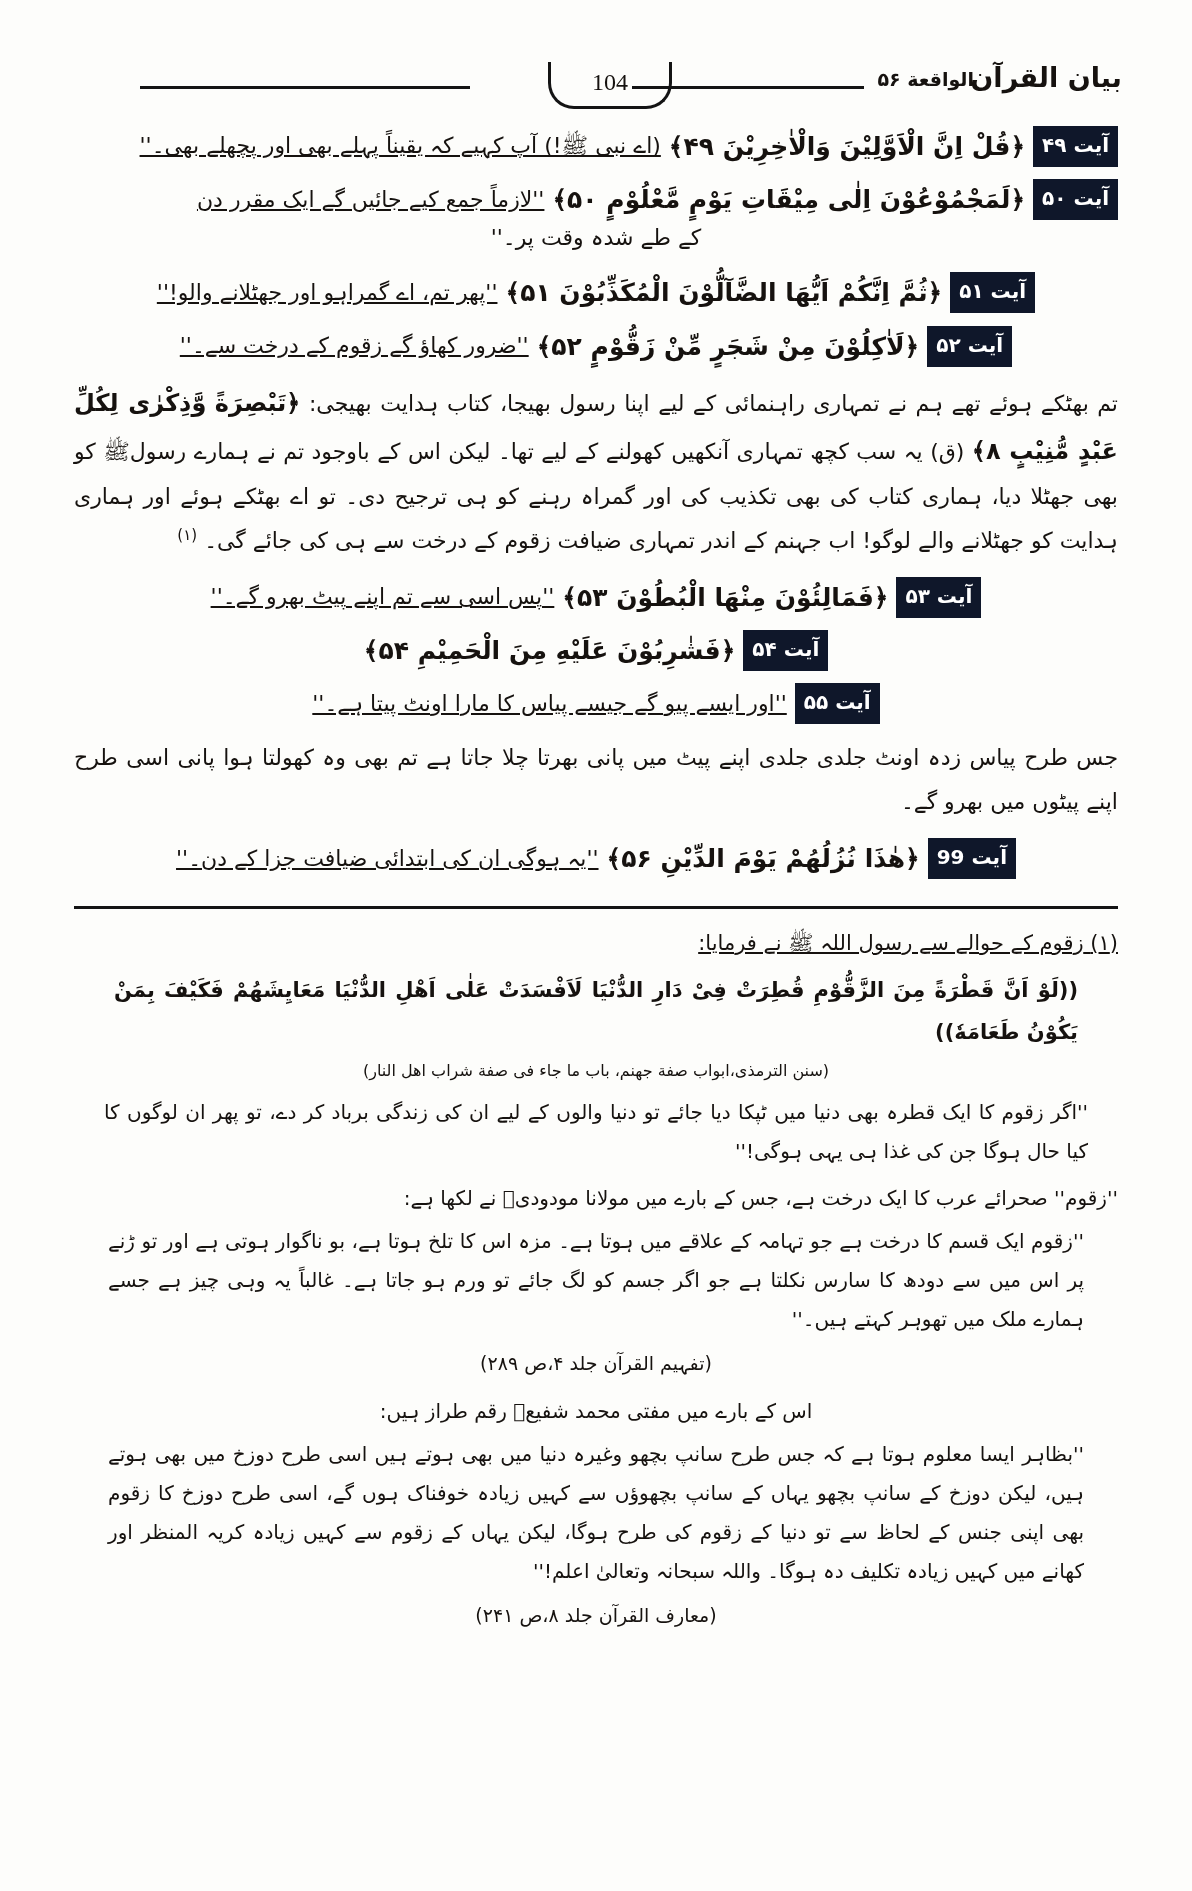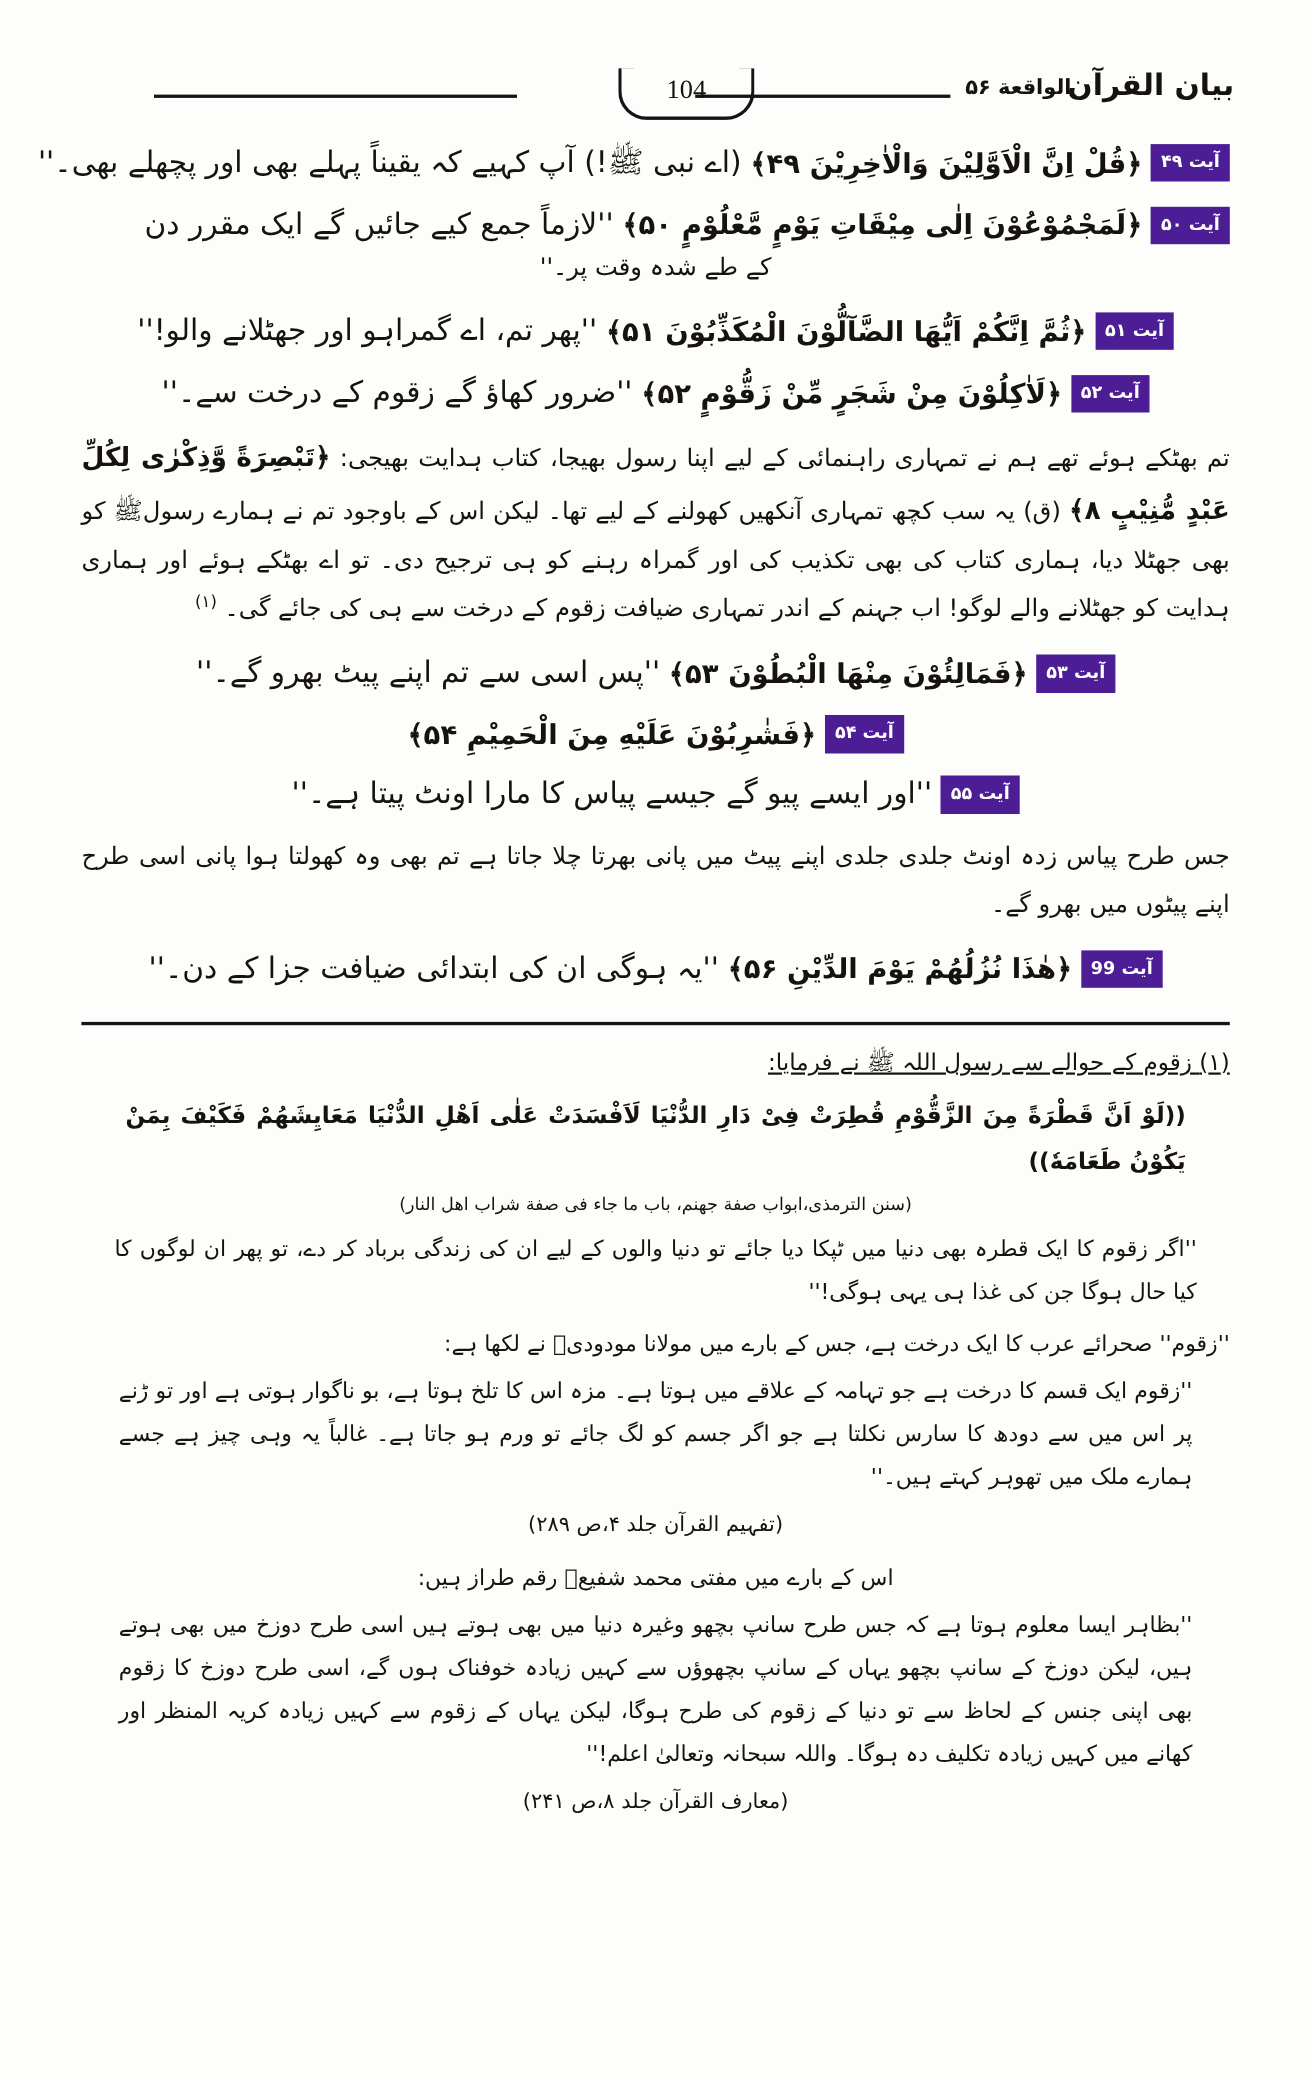--- a/index.html
+++ b/index.html
@@ -56,21 +56,21 @@
   .header-rule-left {
     position: absolute;
     left: 70px;
     top: 40px;
     width: 330px;
     height: 3px;
     background: #141414;
   }
   .page-number-badge {
     position: absolute;
-    left: 492px;
+    left: 478px;
     top: 16px;
     width: 118px;
     height: 44px;
     border: 3px solid #141414;
     border-top: none;
     border-radius: 0 0 26px 26px;
     text-align: center;
     line-height: 40px;
     font-size: 24px;
     font-family: "Liberation Serif", serif;
@@ -92,40 +92,41 @@
   .ayah-row {
     display: flex;
     flex-direction: row;
     align-items: center;
     justify-content: flex-start;
     gap: 8px;
     flex-wrap: nowrap;
   }
   .ayah-row.center { justify-content: center; }
   .ayah-tag {
-    background: #4c1d95;
+    background: #0f172a;
     color: #ffffff;
-    font-size: 16px;
+    font-size: 20px;
     font-weight: bold;
     padding: 3px 9px 5px 9px;
     white-space: nowrap;
     flex: 0 0 auto;
     letter-spacing: 1px;
   }
   .arabic {
     font-size: 25px;
     font-weight: bold;
     white-space: nowrap;
     flex: 0 0 auto;
     letter-spacing: 0.5px;
   }
   .urdu {
-    font-size: 27px;
+    font-size: 22px;
     white-space: nowrap;
     flex: 0 0 auto;
+    text-decoration: underline;
   }
   .cont-line {
     font-size: 22px;
     line-height: 1.9;
     text-align: center;
     margin: -4px 0 14px 0;
   }
   .para {
     font-size: 22px;
     line-height: 2.0;

